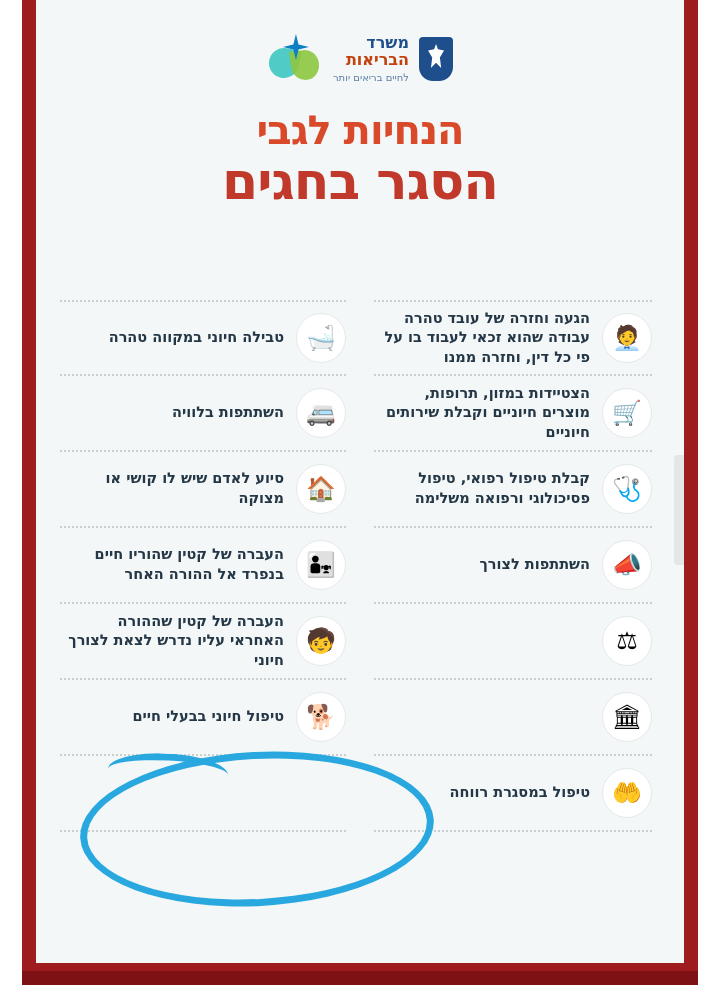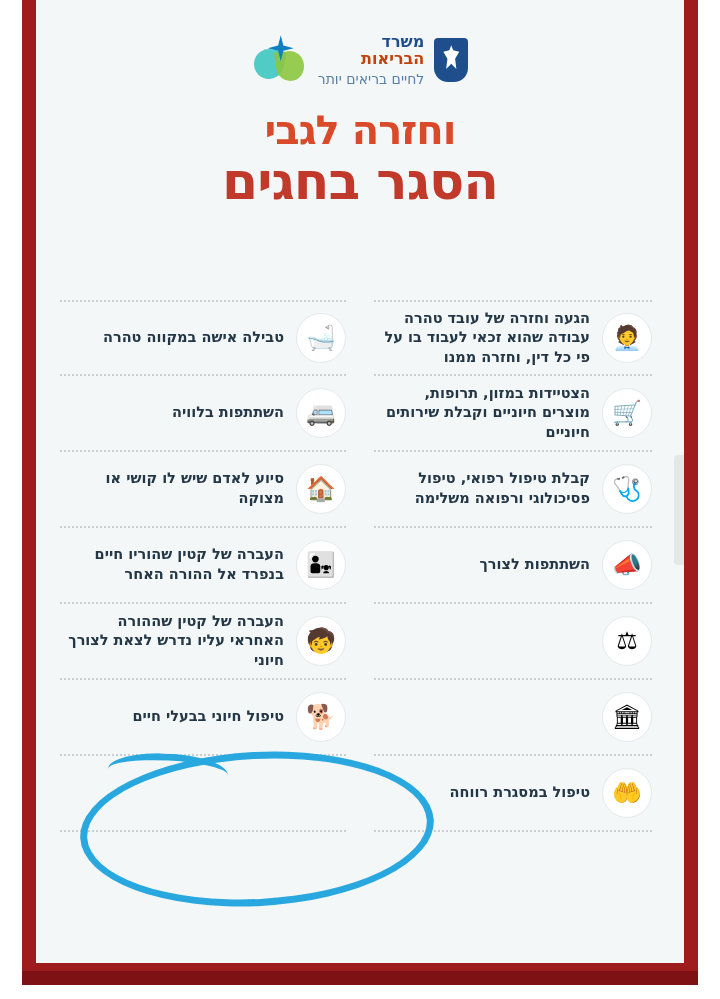--- a/index.html
+++ b/index.html
@@ -108,21 +108,21 @@
     font-weight: bold;
     color: #1f4e8c;
     font-family: "DejaVu Sans", sans-serif;
   }
   .logo-text .l2 {
     font-size: 16px;
     font-weight: bold;
     color: #c2410c;
   }
   .logo-text .l3 {
-    font-size: 14px;
+    font-size: 10px;
     color: #5b7fa6;
     margin-top: 4px;
   }
   .logo-mark {
     width: 56px;
     height: 50px;
     position: relative;
     flex: none;
   }
   .logo-mark .s1 {
@@ -284,21 +284,21 @@
           <div class="l3">לחיים בריאים יותר</div>
         </div>
         <div class="logo-mark">
           <div class="s2"></div>
           <div class="s3"></div>
           <div class="s1"></div>
         </div>
       </div>
 
       <div class="headline">
-        <div class="h1">וחזרה לגבי</div>
+        <div class="h1">הנחיות לגבי</div>
         <div class="h2">הסגר בחגים</div>
       </div>
 
       <div class="columns">
 
         <div class="col right-col">
 
           <div class="item first">
             <div class="icon-bubble">
                 <span class="glyph">🧑‍💼</span>
@@ -347,21 +347,21 @@
           </div>
 
         </div>
 
         <div class="col left-col">
 
           <div class="item first">
             <div class="icon-bubble">
                 <span class="glyph">🛁</span>
               </div>
-            <div class="item-text">טבילה אישה במקווה טהרה</div>
+            <div class="item-text">טבילה חיוני במקווה טהרה</div>
           </div>
 
           <div class="item">
             <div class="icon-bubble">
                 <span class="glyph">🚐</span>
               </div>
             <div class="item-text">השתתפות בלוויה</div>
           </div>
 
           <div class="item">

